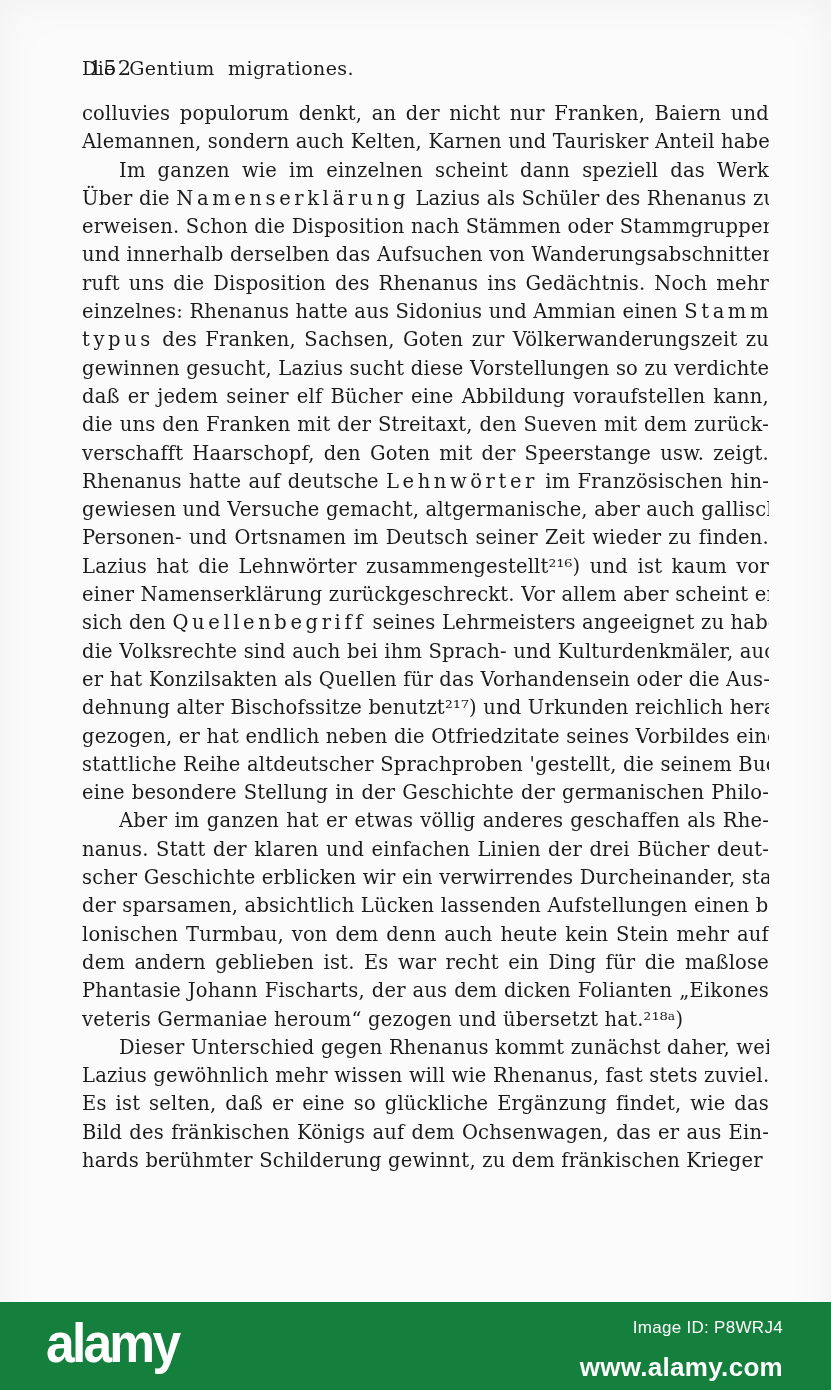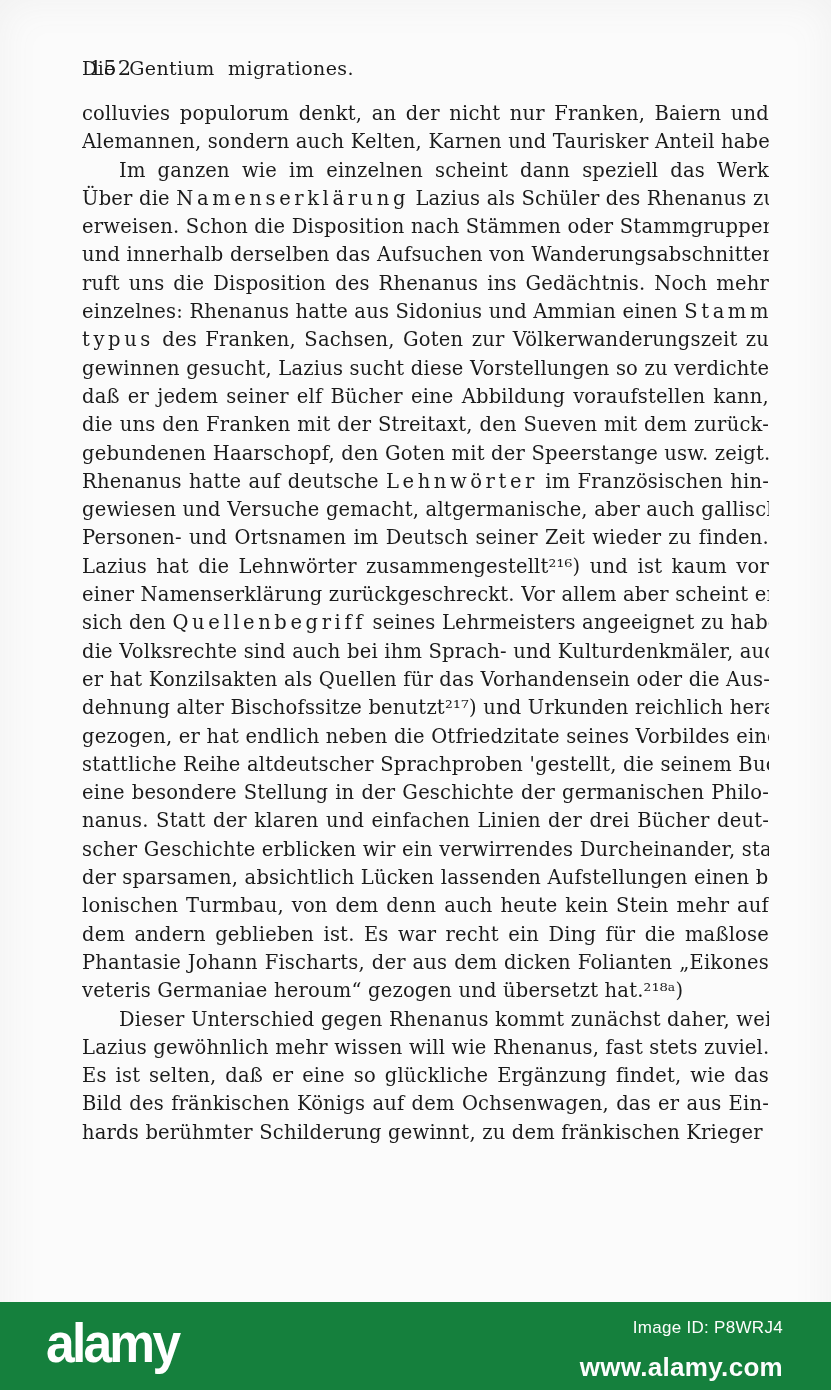--- a/index.html
+++ b/index.html
@@ -122,33 +122,34 @@
       <div class="line indent">Im ganzen wie im einzelnen scheint dann speziell das Werk</div>
       <div class="line">Über die <span class="sp">Namenserklärung</span> Lazius als Schüler des Rhenanus zu</div>
       <div class="line">erweisen.  Schon die Disposition nach Stämmen oder Stammgruppen</div>
       <div class="line">und innerhalb derselben das Aufsuchen von Wanderungsabschnitten</div>
       <div class="line">ruft uns die Disposition des Rhenanus ins Gedächtnis.  Noch mehr</div>
       <div class="line">einzelnes: Rhenanus hatte aus Sidonius und Ammian einen <span class="sp">Stammes-</span></div>
       <div class="line"><span class="sp">typus</span> des Franken, Sachsen, Goten zur Völkerwanderungszeit zu</div>
       <div class="line">gewinnen gesucht, Lazius sucht diese Vorstellungen so zu verdichten,</div>
       <div class="line">daß er jedem seiner elf Bücher eine Abbildung voraufstellen kann,</div>
       <div class="line">die uns den Franken mit der Streitaxt, den Sueven mit dem zurück-</div>
-      <div class="line">gebundenen Haarschopf, den Goten mit der Speerstange usw. zeigt.</div>
+      <div class="line">verschafft Haarschopf, den Goten mit der Speerstange usw. zeigt.</div>
       <div class="line">Rhenanus hatte auf deutsche <span class="sp">Lehnwörter</span> im Französischen hin-</div>
       <div class="line">gewiesen und Versuche gemacht, altgermanische, aber auch gallische</div>
       <div class="line">Personen- und Ortsnamen im Deutsch seiner Zeit wieder zu finden.</div>
       <div class="line">Lazius hat die Lehnwörter zusammengestellt²¹⁶) und ist kaum vor</div>
       <div class="line">einer Namenserklärung zurückgeschreckt.  Vor allem aber scheint er</div>
       <div class="line">sich den <span class="sp">Quellenbegriff</span> seines Lehrmeisters angeeignet zu haben:</div>
       <div class="line">die Volksrechte sind auch bei ihm Sprach- und Kulturdenkmäler, auch</div>
       <div class="line">er hat Konzilsakten als Quellen für das Vorhandensein oder die Aus-</div>
       <div class="line">dehnung alter Bischofssitze benutzt²¹⁷) und Urkunden reichlich heran-</div>
       <div class="line">gezogen, er hat endlich neben die Otfriedzitate seines Vorbildes eine</div>
       <div class="line">stattliche Reihe altdeutscher Sprachproben 'gestellt, die seinem Buch</div>
       <div class="line">eine besondere Stellung in der Geschichte der germanischen Philo-</div>
+      <div class="line indent">Aber im ganzen hat er etwas völlig anderes geschaffen als Rhe-</div>
       <div class="line">nanus.  Statt der klaren und einfachen Linien der drei Bücher deut-</div>
       <div class="line">scher Geschichte erblicken wir ein verwirrendes Durcheinander, statt</div>
       <div class="line">der sparsamen, absichtlich Lücken lassenden Aufstellungen einen baby-</div>
       <div class="line">lonischen Turmbau, von dem denn auch heute kein Stein mehr auf</div>
       <div class="line">dem andern geblieben ist.  Es war recht ein Ding für die maßlose</div>
       <div class="line">Phantasie Johann Fischarts, der aus dem dicken Folianten „Eikones</div>
       <div class="line last">veteris Germaniae heroum“ gezogen und übersetzt hat.²¹⁸ᵃ)</div>
       <div class="line indent">Dieser Unterschied gegen Rhenanus kommt zunächst daher, weil</div>
       <div class="line">Lazius gewöhnlich mehr wissen will wie Rhenanus, fast stets zuviel.</div>
       <div class="line">Es ist selten, daß er eine so glückliche Ergänzung findet, wie das</div>

